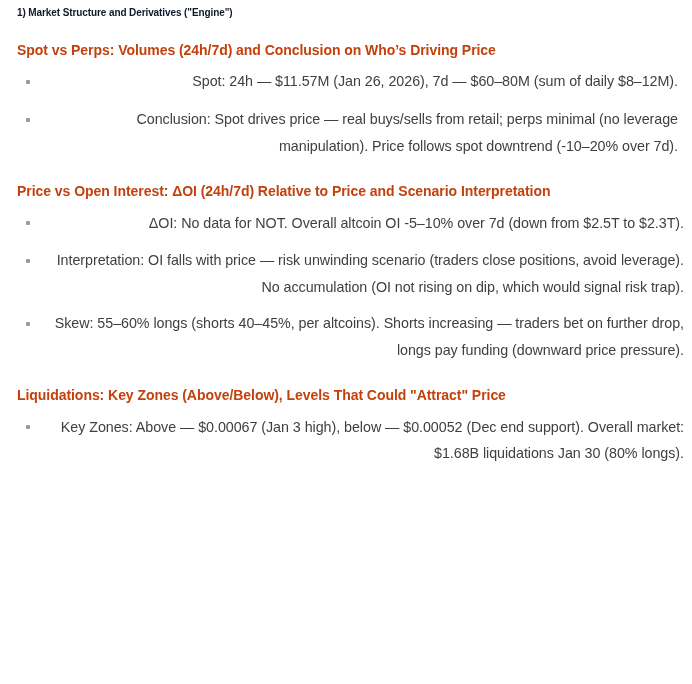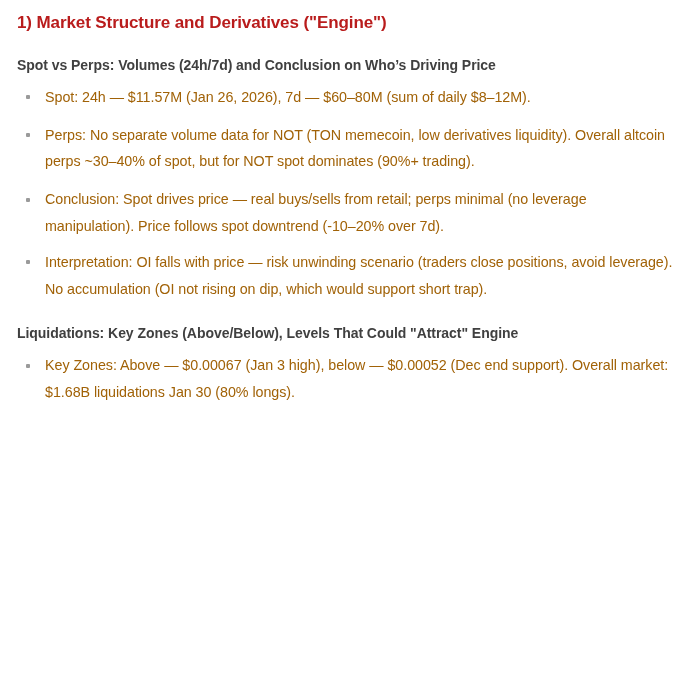--- a/index.html
+++ b/index.html
@@ -13,51 +13,52 @@
     font-family: "Liberation Sans", sans-serif;
     color: #2f2f2f;
     overflow: hidden;
   }
   .doc {
     padding: 6px 8px 0 17px;
     box-sizing: border-box;
     width: 692px;
   }
   .h-main {
-    font-size: 17px;
+    font-size: 10px;
     font-weight: bold;
-    color: #b91c1c;
+    color: #0f172a;
     letter-spacing: -0.1px;
-    margin: 6px 0 0 0;
+    margin: 0 0 0 0;
     line-height: 1.35;
   }
   .h-sub {
     font-size: 14px;
     font-weight: bold;
-    color: #404040;
+    color: #c2410c;
     letter-spacing: -0.05px;
     line-height: 1.35;
     margin: 22px 0 0 0;
   }
   .h-sub.first {
     margin-top: 21px;
   }
   ul.bullets {
     list-style: none;
     margin: 9px 0 0 0;
     padding: 0;
   }
   ul.bullets > li {
     position: relative;
     padding-left: 21px;
     margin: 0 0 0 7px;
     font-size: 14.3px;
     line-height: 26.8px;
-    color: #a16207;
+    color: #404040;
     letter-spacing: -0.05px;
+    text-align: right;
   }
   ul.bullets > li + li {
     margin-top: 11px;
   }
   ul.bullets > li .dot {
     position: absolute;
     left: 2px;
     top: 11.5px;
     width: 4px;
     height: 4px;
@@ -78,45 +79,50 @@
 
   <div class="sec-1">
     <div class="h-sub first">Spot vs Perps: Volumes (24h/7d) and Conclusion on Who’s Driving Price</div>
     <ul class="bullets">
       <li>
         <span class="dot"></span>
         <span class="li-text">Spot: 24h — $11.57M (Jan 26, 2026), 7d — $60–80M (sum of daily $8–12M).</span>
       </li>
       <li>
         <span class="dot"></span>
-        <span class="li-text">Perps: No separate volume data for NOT (TON memecoin, low derivatives liquidity). Overall altcoin perps ~30–40% of spot, but for NOT spot dominates (90%+ trading).</span>
-      </li>
-      <li>
-        <span class="dot"></span>
         <span class="li-text">Conclusion: Spot drives price — real buys/sells from retail; perps minimal (no leverage manipulation). Price follows spot downtrend (-10–20% over 7d).</span>
       </li>
     </ul>
   </div>
 
   <div class="sec-2">
+    <div class="h-sub">Price vs Open Interest: ΔOI (24h/7d) Relative to Price and Scenario Interpretation</div>
     <ul class="bullets">
       <li>
         <span class="dot"></span>
-        <span class="li-text">Interpretation: OI falls with price — risk unwinding scenario (traders close positions, avoid leverage). No accumulation (OI not rising on dip, which would support short trap).</span>
+        <span class="li-text">ΔOI: No data for NOT. Overall altcoin OI -5–10% over 7d (down from $2.5T to $2.3T).</span>
+      </li>
+      <li>
+        <span class="dot"></span>
+        <span class="li-text">Interpretation: OI falls with price — risk unwinding scenario (traders close positions, avoid leverage). No accumulation (OI not rising on dip, which would signal risk trap).</span>
       </li>
     </ul>
   </div>
 
   <div class="sec-3">
     <ul class="bullets">
+      <li>
+        <span class="dot"></span>
+        <span class="li-text">Skew: 55–60% longs (shorts 40–45%, per altcoins). Shorts increasing — traders bet on further drop, longs pay funding (downward price pressure).</span>
+      </li>
     </ul>
   </div>
 
   <div class="sec-4">
-    <div class="h-sub">Liquidations: Key Zones (Above/Below), Levels That Could "Attract" Engine</div>
+    <div class="h-sub">Liquidations: Key Zones (Above/Below), Levels That Could "Attract" Price</div>
     <ul class="bullets">
       <li>
         <span class="dot"></span>
         <span class="li-text">Key Zones: Above — $0.00067 (Jan 3 high), below — $0.00052 (Dec end support). Overall market: $1.68B liquidations Jan 30 (80% longs).</span>
       </li>
 
     </ul>
   </div>
 
 </div>

